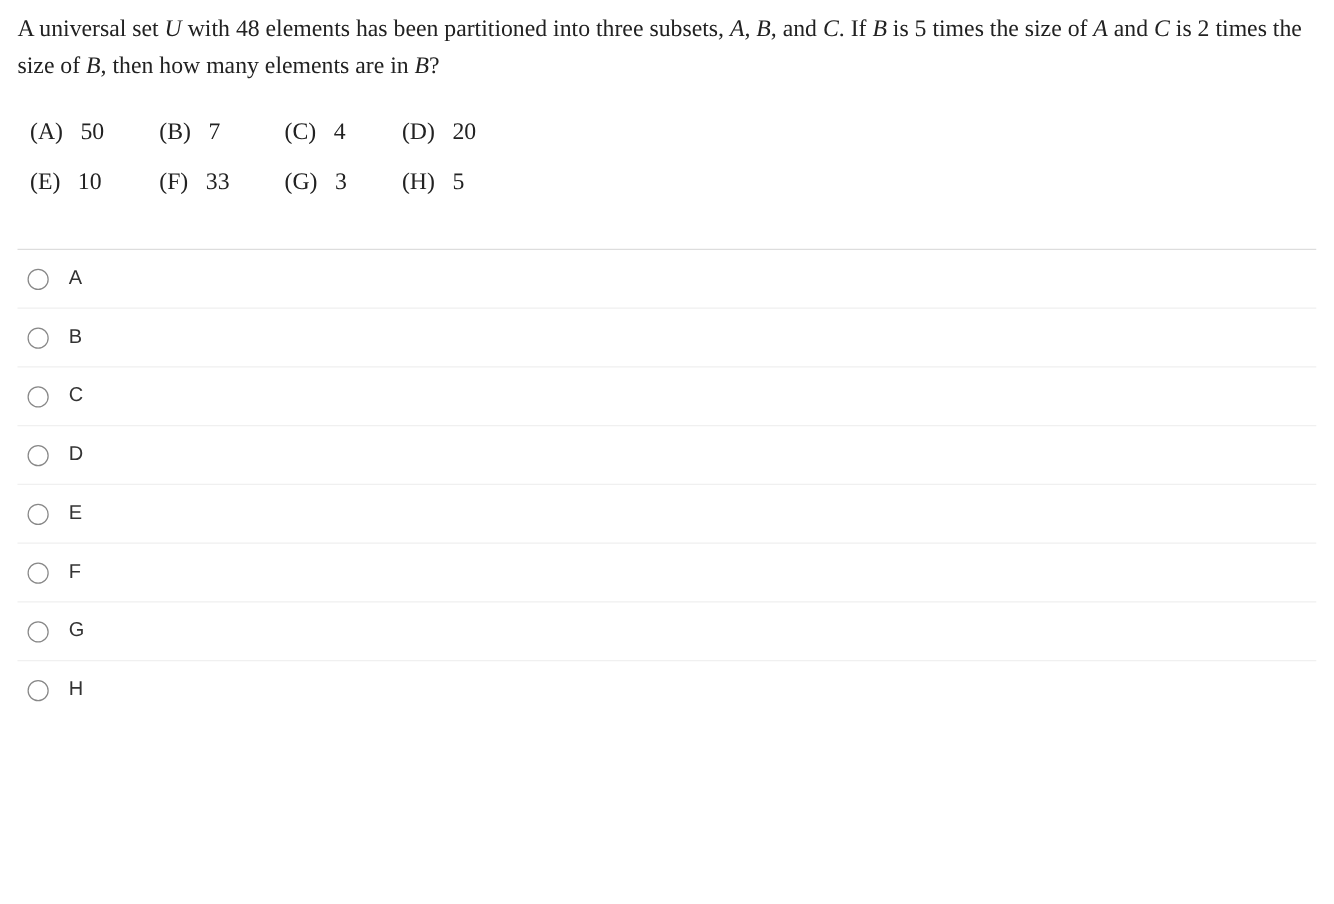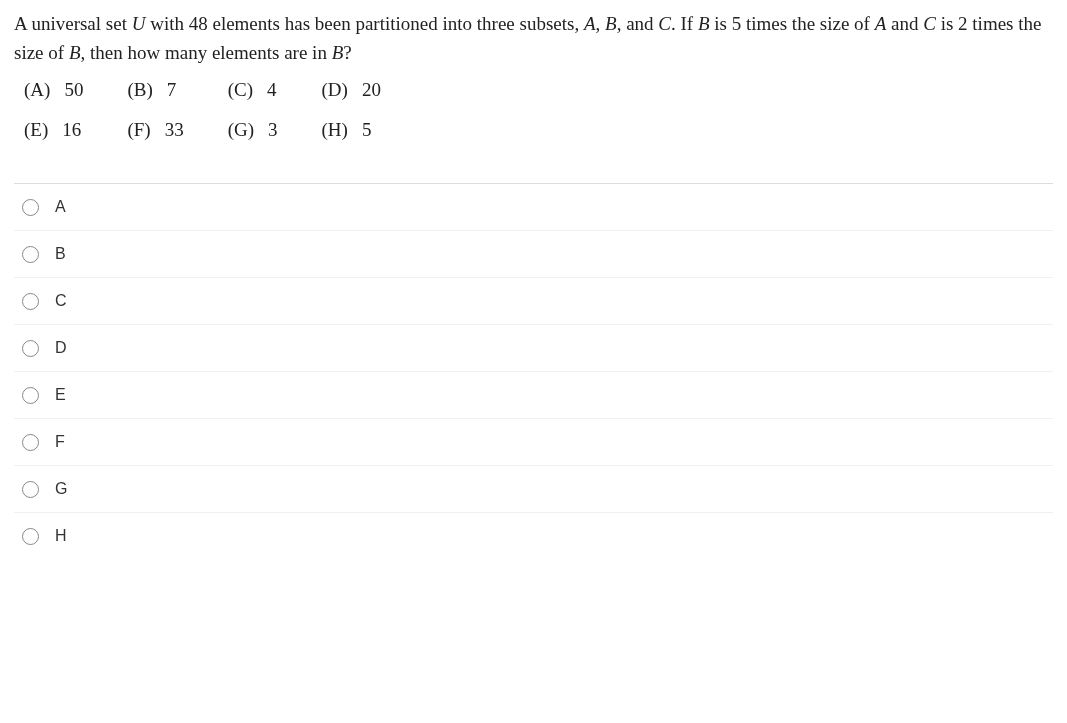--- a/index.html
+++ b/index.html
@@ -10,21 +10,21 @@
     body {
       font-family: Georgia, 'Times New Roman', serif;
       font-size: 19px;
       color: #222;
       background: #fff;
       width: 1067px;
       padding: 10px 14px;
     }
     .question-text {
       line-height: 1.5;
-      margin-bottom: 12px;
+      margin-bottom: 28px;
     }
     .question-text .ital {
       font-style: italic;
     }
     .choices-grid {
       display: grid;
       grid-template-columns: repeat(4, auto);
       column-gap: 44px;
       row-gap: 18px;
       justify-content: start;
@@ -86,21 +86,21 @@
   <div class="choice-cell">
     <span class="choice-letter">(C)</span>
     <span>4</span>
   </div>
   <div class="choice-cell">
     <span class="choice-letter">(D)</span>
     <span>20</span>
   </div>
   <div class="choice-cell">
     <span class="choice-letter">(E)</span>
-    <span>16</span>
+    <span>10</span>
   </div>
   <div class="choice-cell">
     <span class="choice-letter">(F)</span>
     <span>33</span>
   </div>
   <div class="choice-cell">
     <span class="choice-letter">(G)</span>
     <span>3</span>
   </div>
   <div class="choice-cell">

